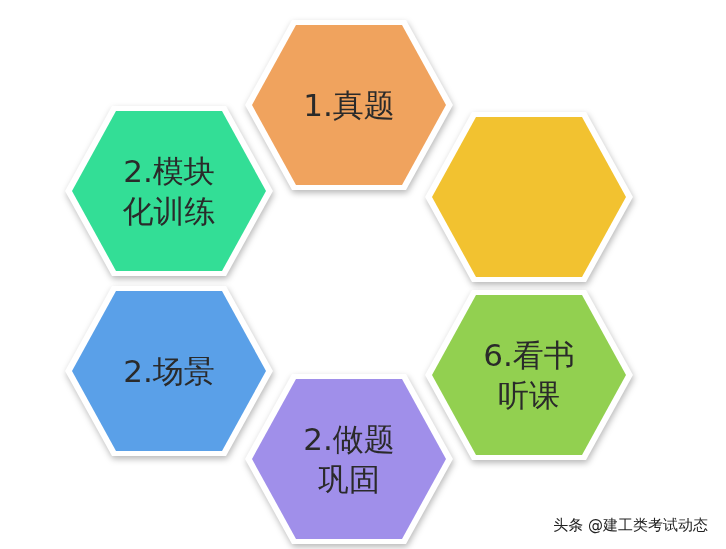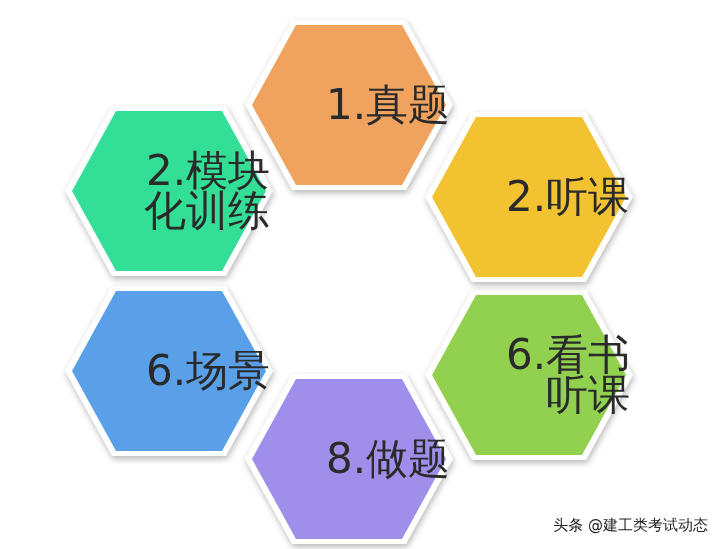--- a/index.html
+++ b/index.html
@@ -28,24 +28,24 @@
       overflow: visible;
     }
     .hex-label {
       position: absolute;
       left: 0;
       top: 0;
       width: 100%;
       height: 100%;
       display: flex;
       flex-direction: column;
-      align-items: flex-end;
+      align-items: center;
       justify-content: center;
       color: #2a2a2a;
-      font-size: 42px;
+      font-size: 31px;
       line-height: 40px;
       letter-spacing: 0px;
     }
     .hex-label span {
       display: block;
       white-space: nowrap;
     }
     .watermark {
       position: absolute;
       right: 18px;
@@ -70,52 +70,52 @@
       <span>1.真题</span>
     </div>
   </div>
 
   <div class="hex" style="left: 428px; top: 114px;">
     <svg viewBox="0 0 202 166">
       <polygon class="hex-border" points="44,-2 158,-2 205,83 158,168 44,168 -3,83" fill="#ffffff" style="filter: drop-shadow(rgba(0, 0, 0, 0.28) 1px 3px 3px);"></polygon>
       <polygon class="hex-fill" points="48,3 154,3 198,83 154,163 48,163 4,83" fill="#F2C230"></polygon>
     </svg>
     <div class="hex-label">
-      <span>2.听课</span>
     </div>
   </div>
 
   <div class="hex" style="left: 428px; top: 292px;">
     <svg viewBox="0 0 202 166">
       <polygon class="hex-border" points="44,-2 158,-2 205,83 158,168 44,168 -3,83" fill="#ffffff" style="filter: drop-shadow(rgba(0, 0, 0, 0.28) 1px 3px 3px);"></polygon>
       <polygon class="hex-fill" points="48,3 154,3 198,83 154,163 48,163 4,83" fill="#92D050"></polygon>
     </svg>
     <div class="hex-label">
       <span>6.看书</span>
       <span>听课</span>
     </div>
   </div>
 
   <div class="hex" style="left: 248px; top: 376px;">
     <svg viewBox="0 0 202 166">
       <polygon class="hex-border" points="44,-2 158,-2 205,83 158,168 44,168 -3,83" fill="#ffffff" style="filter: drop-shadow(rgba(0, 0, 0, 0.28) 1px 3px 3px);"></polygon>
       <polygon class="hex-fill" points="48,3 154,3 198,83 154,163 48,163 4,83" fill="#A08FEA"></polygon>
     </svg>
     <div class="hex-label">
-      <span>8.做题</span>
+      <span>2.做题</span>
+      <span>巩固</span>
     </div>
   </div>
 
   <div class="hex" style="left: 68px; top: 288px;">
     <svg viewBox="0 0 202 166">
       <polygon class="hex-border" points="44,-2 158,-2 205,83 158,168 44,168 -3,83" fill="#ffffff" style="filter: drop-shadow(rgba(0, 0, 0, 0.28) 1px 3px 3px);"></polygon>
       <polygon class="hex-fill" points="48,3 154,3 198,83 154,163 48,163 4,83" fill="#5AA0E8"></polygon>
     </svg>
     <div class="hex-label">
-      <span>6.场景</span>
+      <span>2.场景</span>
     </div>
   </div>
 
   <div class="hex" style="left: 68px; top: 108px;">
     <svg viewBox="0 0 202 166">
       <polygon class="hex-border" points="44,-2 158,-2 205,83 158,168 44,168 -3,83" fill="#ffffff" style="filter: drop-shadow(rgba(0, 0, 0, 0.28) 1px 3px 3px);"></polygon>
       <polygon class="hex-fill" points="48,3 154,3 198,83 154,163 48,163 4,83" fill="#33DE96"></polygon>
     </svg>
     <div class="hex-label">
       <span>2.模块</span>

